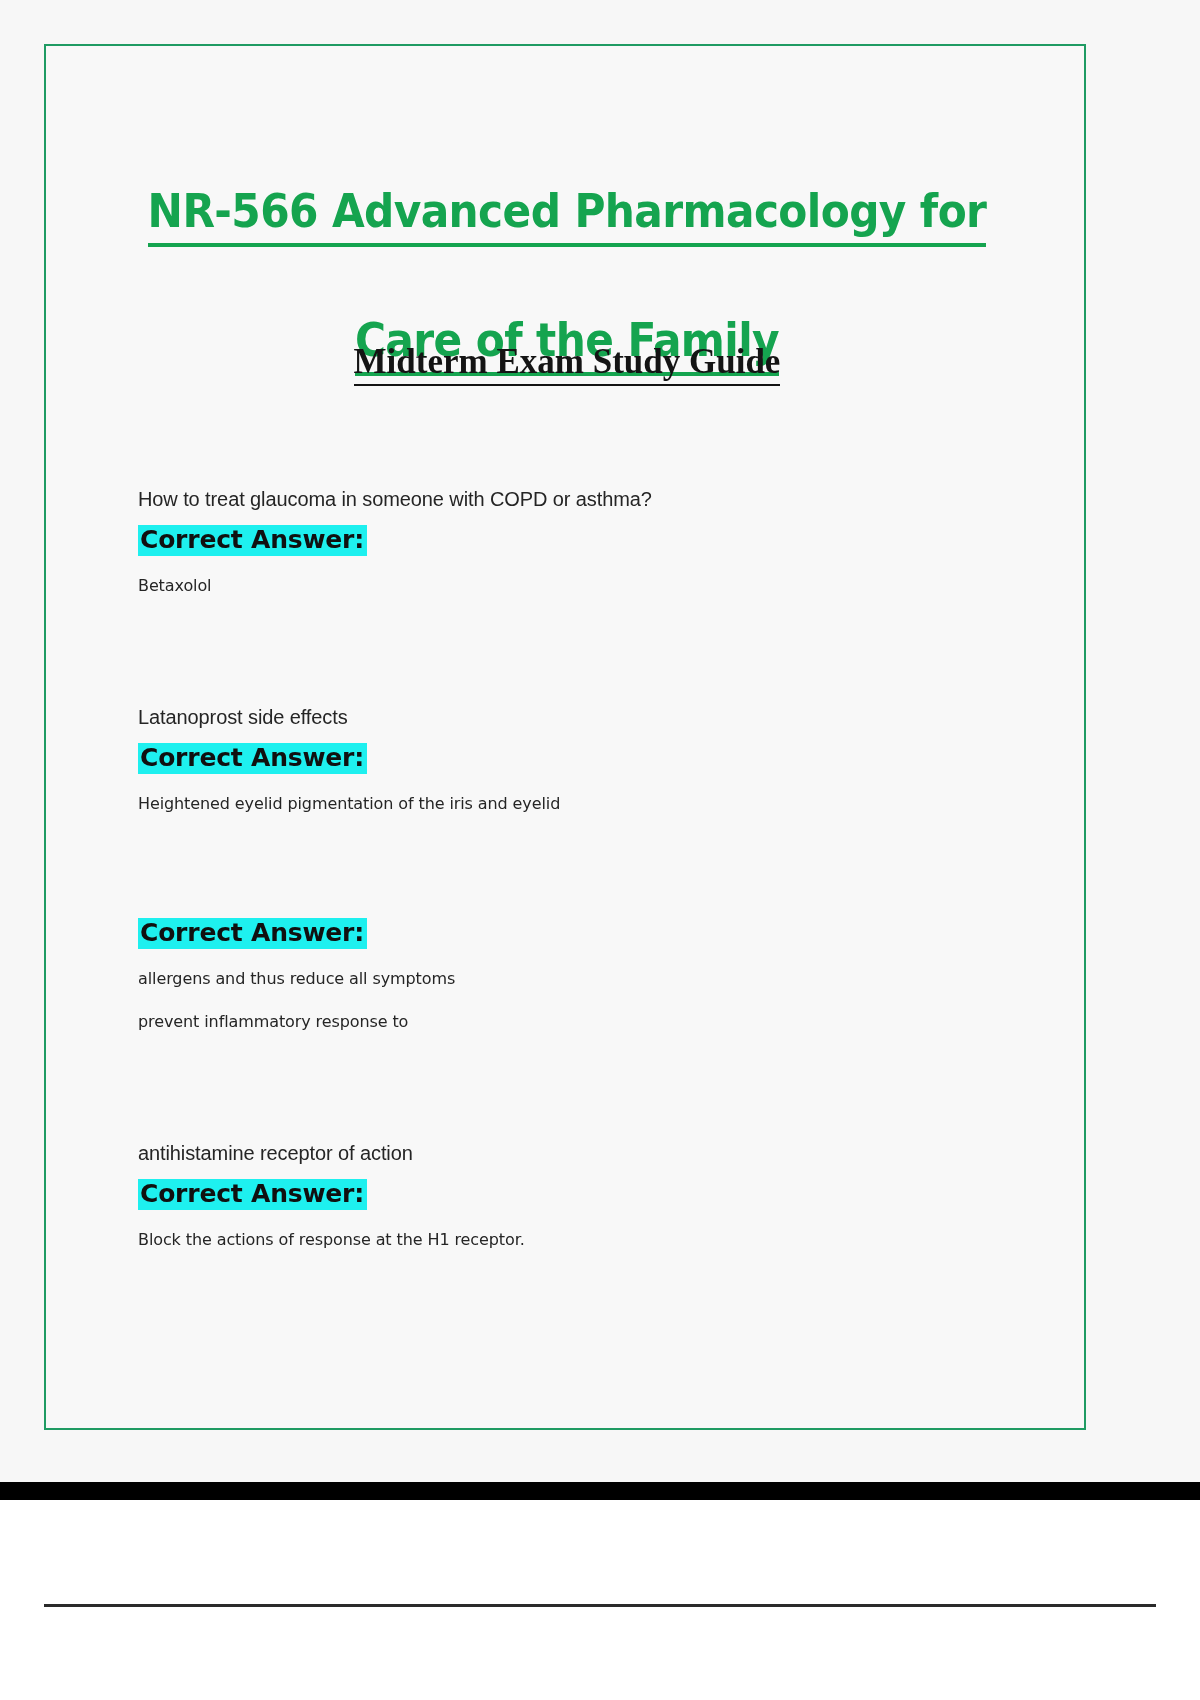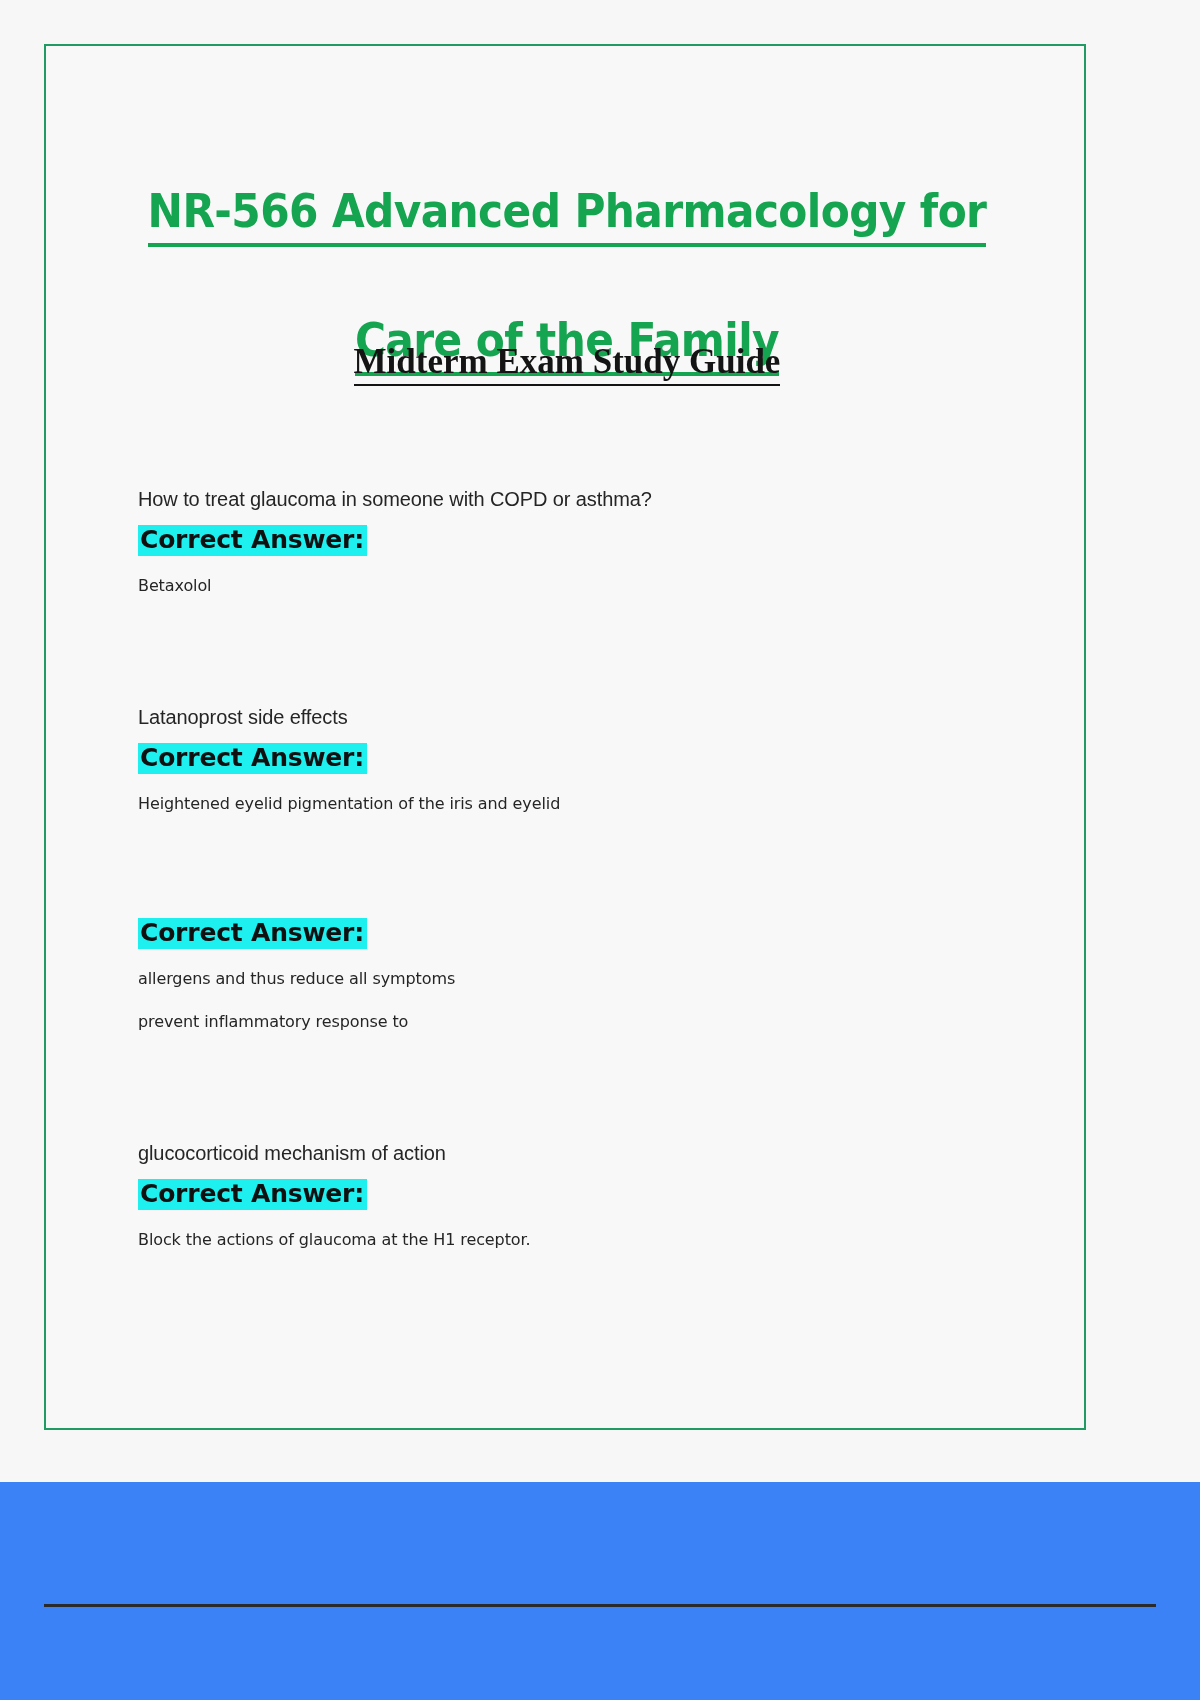--- a/index.html
+++ b/index.html
@@ -12,22 +12,22 @@
     height: 1700px;
     background: #ffffff;
     font-family: "Liberation Sans", sans-serif;
     overflow: hidden;
   }
 
   
   .page-canvas {
     position: relative;
     width: 1200px;
-    height: 1700px;
-    background: #3b82f6;
+    height: 1500px;
+    background: #000000;
   }
 
   .page-backdrop {
     position: absolute;
     left: 0;
     top: 0;
     width: 1200px;
     height: 1482px;
     background: #f7f7f7;
   }
@@ -189,25 +189,25 @@
 
         <div class="qa-block">
           <div class="qa-label-row">
             <span class="qa-label">Correct Answer:</span>
           </div>
           <div class="qa-answer">allergens and thus reduce all symptoms</div>
           <div class="qa-answer">prevent inflammatory response to</div>
         </div>
 
         <div class="qa-block">
-          <div class="qa-question">glucocorticoid mechanism of action</div>
-          <div class="qa-label-row">
-            <span class="qa-label">Correct Answer:</span>
-          </div>
-          <div class="qa-answer">Block the actions of glaucoma at the H1 receptor.</div>
+          <div class="qa-question">antihistamine receptor of action</div>
+          <div class="qa-label-row">
+            <span class="qa-label">Correct Answer:</span>
+          </div>
+          <div class="qa-answer">Block the actions of response at the H1 receptor.</div>
         </div>
 
       </div>
     </div>
   </div>
 
   <div class="next-page-rule"></div>
 
 </div>
 

